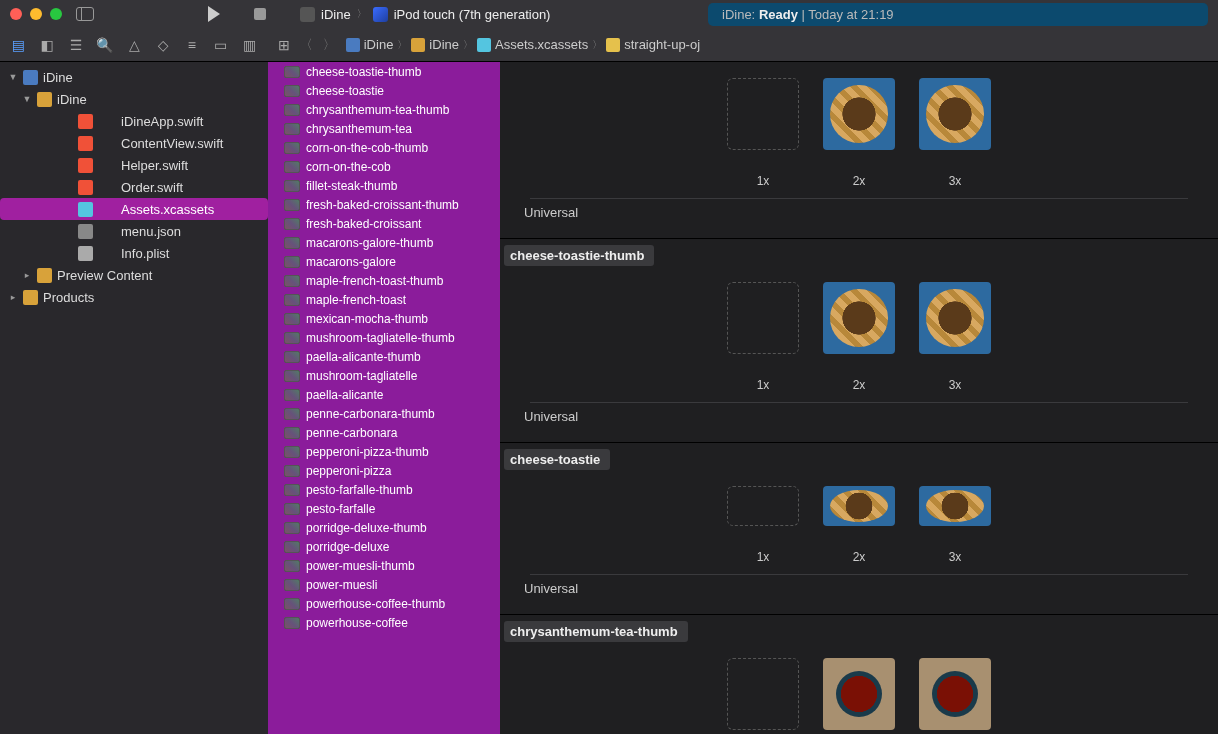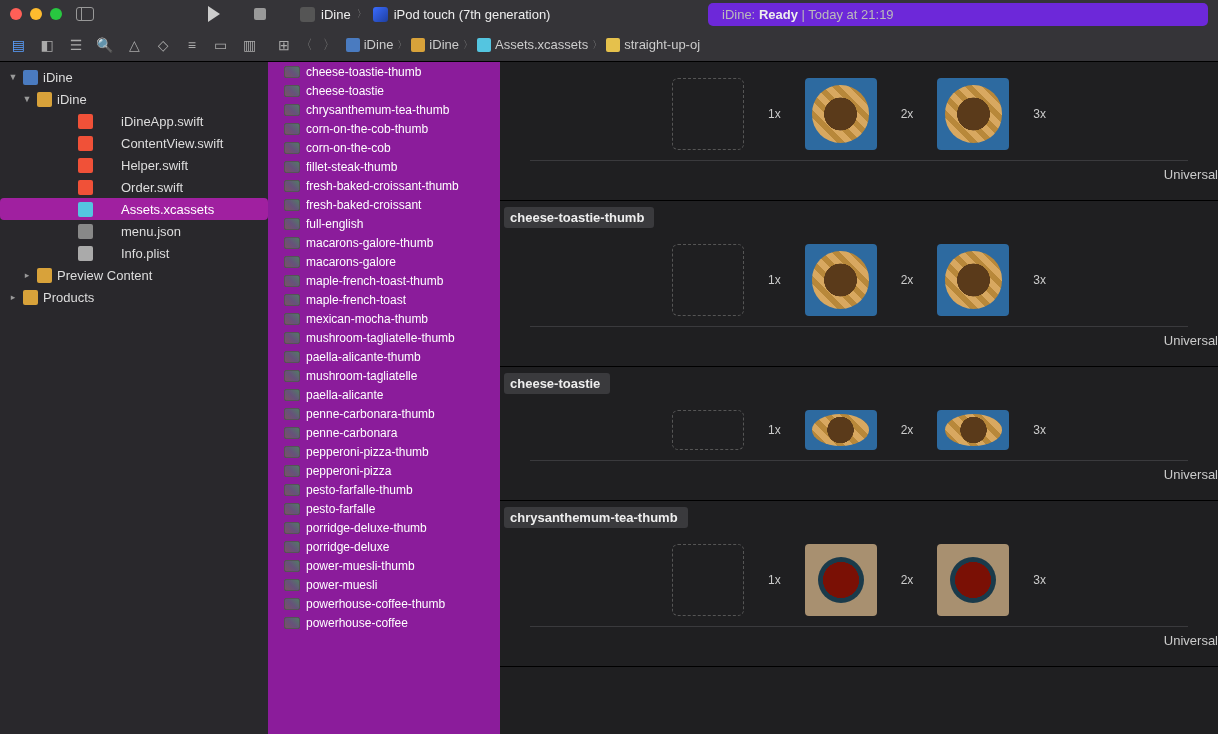--- a/index.html
+++ b/index.html
@@ -11,21 +11,21 @@
   .dot { width: 12px; height: 12px; border-radius: 50%; }
   .dot.red { background: #ff5f57; } .dot.yel { background: #febc2e; } .dot.grn { background: #28c840; }
   .tb-icon { width: 18px; height: 14px; border: 1.3px solid #999; border-radius: 3px; position: relative; }
   .tb-icon::before { content:""; position:absolute; left:4px; top:0; bottom:0; border-left:1.3px solid #999; }
   .play { width:0; height:0; border-left:12px solid #ccc; border-top:8px solid transparent; border-bottom:8px solid transparent; margin-left:100px; }
   .stop { width:12px; height:12px; background:#999; border-radius:2px; margin-left:20px; }
   .scheme { margin-left: 20px; display:flex; align-items:center; gap:6px; color:#eee; }
   .mini { width:15px; height:15px; border-radius:3px; background:#555; display:inline-block; }
   .mini.blue { background: linear-gradient(135deg,#3a6cff,#1e3fa0); }
   .chev { color:#888; font-size:10px; }
-  .status-pill { margin-left:auto; background:#6d28d9; border-radius:5px; padding:4px 14px; color:#bbb; width:500px; }
+  .status-pill { margin-left:auto; background:#0c4a6e; border-radius:5px; padding:4px 14px; color:#bbb; width:500px; }
   .status-pill b { color:#eee; font-weight:600; }
   
   
   .toolbar { height: 34px; background: #353438; border-bottom:1px solid #000; display:flex; }
   .tool-left { width:268px; display:flex; align-items:center; gap:12px; padding:0 10px; }
   .tool-left svg, .tool-left .ti { width:18px; height:18px; color:#aaa; }
   .ti { display:inline-flex; align-items:center; justify-content:center; font-size:14px; color:#aaa; }
   .ti.active { color:#5aa0ff; }
   .tool-right { flex:1; display:flex; align-items:center; gap:10px; padding:0 10px; }
   .nav-btn { color:#777; font-size:13px; }
@@ -59,32 +59,32 @@
   .assets::-webkit-scrollbar-thumb { background:#b85cc4; border-radius:7px; border:3px solid #8b1c9b; }
   .arow { display:flex; align-items:center; gap:6px; height:19px; padding:0 10px 0 16px; color:#fff; font-size:12px; }
   .arow .thumb { width:16px; height:12px; background:#333; border:1px solid #555; border-radius:2px; flex-shrink:0; position:relative; overflow:hidden; }
   .arow .thumb::after { content:""; position:absolute; inset:0; background:linear-gradient(45deg,#a68,#86a,#6a8); opacity:.6; }
   
   
   .canvas { flex:1; background:#1f1f21; overflow-y:auto; }
   .group { border-bottom:1px solid #000; padding:0 0 18px 0; }
   .group-title { display:inline-block; background:#3a3a3d; color:#eee; padding:3px 10px 3px 6px; margin:6px 0 0 4px; border-radius:3px; font-size:13px; font-weight:600; }
   .scales { display:flex; justify-content:center; gap:24px; margin-top:16px; }
-  .slot { display:flex; align-items:center; gap:24px;text-align:center; }
+  .slot { display:flex; flex-direction:column; align-items:center; gap:24px;text-align:center; }
   .well { width:72px; height:72px; border:1.5px dashed #555; border-radius:6px; }
   .well.small { height:40px; }
   .img { width:72px; height:72px; border-radius:4px; background:#2d6aa0; position:relative; overflow:hidden; }
   .img.small { height:40px; }
   .img.toast::after { content:""; position:absolute; inset:10%; background:
      radial-gradient(circle at 50% 50%, #5a3a1a 40%, transparent 41%),
      repeating-linear-gradient(45deg,#d8a860 0 6px,#b8883a 6px 12px); border-radius:50%; }
   .img.tea { background:#a89070; }
   .img.tea::after { content:""; position:absolute; left:18%; top:18%; width:64%; height:64%; background:radial-gradient(circle,#7a1005 55%,#1a3a4a 56% 80%,#0f2530 81%); border-radius:50%; }
   .slot-label { color:#ccc; font-size:12px; }
-  .universal { color:#ccc; text-align:right; margin-top:6px; }
+  .universal { color:#ccc; text-align:left; margin-top:6px;padding-left:24px; }
   .scales-row { border-bottom:1px solid #3a3a3d; padding-bottom:10px; margin:0 30px; }
 </style>
 </head>
 <body>
 
 <div class="titlebar">
   <div class="traffic">
     <div class="dot red"></div>
     <div class="dot yel"></div>
     <div class="dot grn"></div>
@@ -205,41 +205,41 @@
       <div class="arow">
         <span class="thumb"></span>
         <span>cheese-toastie</span>
       </div>
       <div class="arow">
         <span class="thumb"></span>
         <span>chrysanthemum-tea-thumb</span>
       </div>
       <div class="arow">
         <span class="thumb"></span>
+        <span>chrysanthemum-tea</span>
+      </div>
+      <div class="arow">
+        <span class="thumb"></span>
         <span>corn-on-the-cob-thumb</span>
       </div>
       <div class="arow">
         <span class="thumb"></span>
         <span>corn-on-the-cob</span>
       </div>
       <div class="arow">
         <span class="thumb"></span>
         <span>fillet-steak-thumb</span>
       </div>
       <div class="arow">
         <span class="thumb"></span>
         <span>fresh-baked-croissant-thumb</span>
       </div>
       <div class="arow">
         <span class="thumb"></span>
         <span>fresh-baked-croissant</span>
-      </div>
-      <div class="arow">
-        <span class="thumb"></span>
-        <span>full-english</span>
       </div>
       <div class="arow">
         <span class="thumb"></span>
         <span>macarons-galore-thumb</span>
       </div>
       <div class="arow">
         <span class="thumb"></span>
         <span>macarons-galore</span>
       </div>
       <div class="arow">

